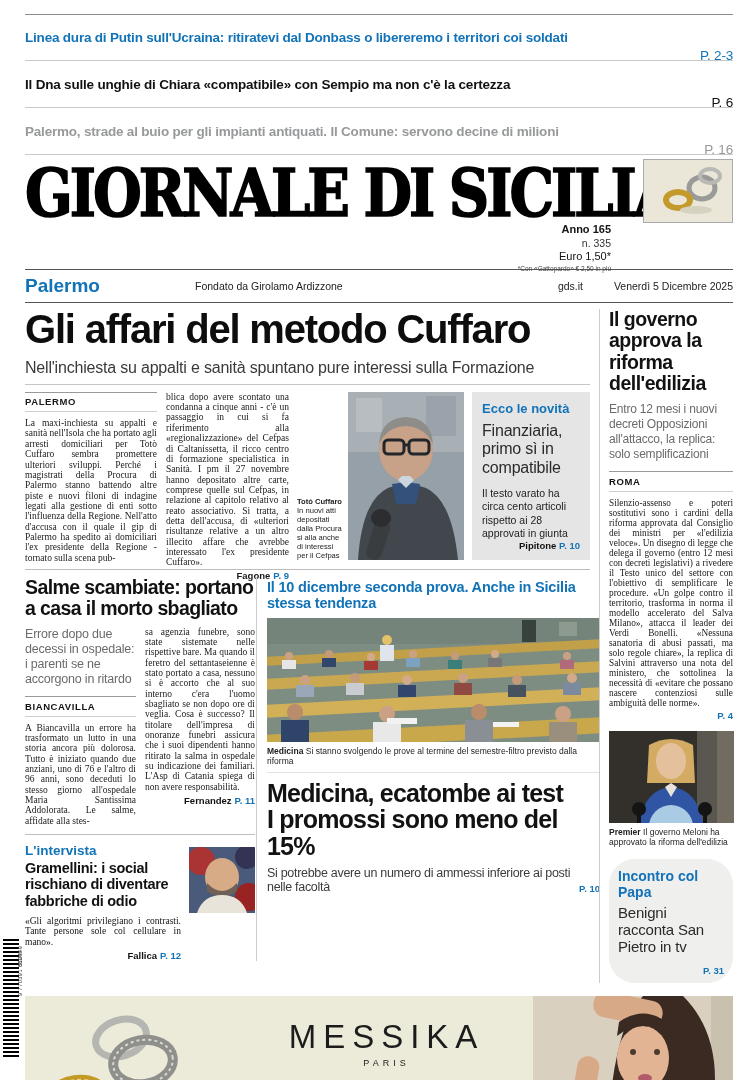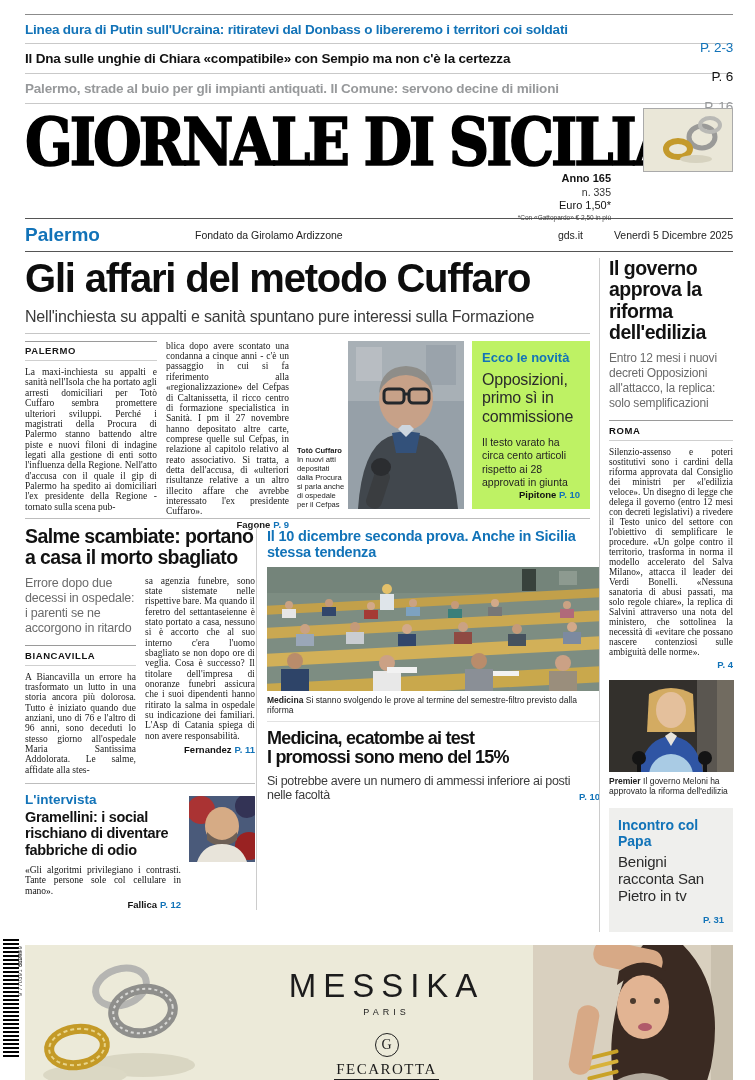--- a/index.html
+++ b/index.html
@@ -4,21 +4,21 @@
 <style>
   * { margin:0; padding:0; box-sizing:border-box; }
   html,body { background:#fff; }
   body { width:755px; height:1080px; overflow:hidden; font-family:"Liberation Sans",sans-serif; color:#121212; }
   .page { position:relative; width:755px; height:1080px; background:#fff; }
   .inner { padding:0 22px 0 25px; }
 
   
   .topstrip { margin-top:14px; }
   .toprow { display:flex; justify-content:space-between; align-items:center;
-            height:30px; font-weight:700; font-size:13.5px; letter-spacing:-0.2px; }
+            height:47px; font-weight:700; font-size:13.5px; letter-spacing:-0.2px; }
   .toprow:first-child { border-top:1px solid #8b8b8b; }
   .toprow { border-bottom:1px solid #c9c9c9; }
   .toprow .pg { font-weight:400; white-space:nowrap; margin-left:12px;margin-top:36px; }
   .row-blue, .row-blue .pg { color:#1273b8; }
   .row-black { color:#121212; }
   .row-black .pg { color:#121212; }
   .row-gray, .row-gray .pg { color:#97999b;gap:11px; }
 
   
   .masthead { position:relative; height:112px; margin-top:2px; }
@@ -55,21 +55,21 @@
   .c1 { width:132px; margin-right:9px; }
   .c2 { width:123px; margin-right:8px; display:flex; flex-direction:column; }
   .kicker { font-family:"Liberation Sans",sans-serif; font-size:9.5px; font-weight:700; letter-spacing:0.6px;
     border-top:1px solid #9a9a9a; border-bottom:1px solid #cfcfcf; padding:4px 0; margin-bottom:6px; }
   .byline { font-family:"Liberation Sans",sans-serif; text-align:right; font-size:9.5px; font-weight:700; margin-top:3px; }
   .byline .bpg { color:#1273b8; margin-left:3px; }
   .capcol { width:48px; margin-right:3px; display:flex; align-items:flex-end; }
   .capcol .cap { font-size:7.6px; line-height:9px; color:#222; }
   .capb { font-weight:700; }
   .lead-photo { width:116px; height:168px; background:#99a3ab; margin-right:8px; }
-  .eccobox { flex:1; background:#bef264; padding:9px 10px; display:flex; flex-direction:column; }
+  .eccobox { flex:1; background:#e5e5e5; padding:9px 10px; display:flex; flex-direction:column; }
   .ecco-k { color:#1273b8; font-weight:700; font-size:13px; margin-bottom:6px; }
   .ecco-h { font-size:16px; line-height:1.15; color:#2b2b2b; letter-spacing:-0.2px; }
   .ecco-t { font-size:10.5px; line-height:1.25; color:#222; margin-top:auto; }
   .ecco-by { text-align:right; font-size:9.5px; font-weight:700; }
   .ecco-by .bpg { color:#1273b8; }
 
   .band { display:flex; margin-top:9px; border-top:1px solid #bdbdbd; padding-top:7px; }
   .bandleft { width:230px; }
   .bandmid { flex:1; border-left:1px solid #ccc; margin-left:1px; padding-left:10px; }
 
@@ -82,34 +82,34 @@
   .intervista { border-top:1px solid #bdbdbd; margin-top:8px; padding-top:8px; display:flex; }
   .int-left { flex:1; padding-right:8px; }
   .int-k { color:#1273b8; font-size:13.5px; font-weight:700; }
   .int-h { font-size:14.5px; font-weight:800; line-height:1.12; letter-spacing:-0.3px; margin-top:2px; }
   .int-t { font-family:"Liberation Serif",serif; font-size:9.5px; line-height:10.5px; text-align:justify; margin-top:7px; }
   .int-photo { width:66px; height:66px; background:#888; align-self:flex-start; margin-top:4px; }
 
   .med-k { color:#1273b8; font-size:14.5px; font-weight:700; letter-spacing:-0.2px; padding:2px 0 7px; }
   .med-photo { width:100%; height:124px; border-bottom:1px solid #ddd; }
   .med-cap { font-size:8.5px; color:#222; padding:4px 0 6px; border-bottom:1px solid #e2e2e2; }
-  .med-h { font-size:18px; font-weight:800; letter-spacing:-0.8px; line-height:1.06; margin-top:7px; }
+  .med-h { font-size:25px; font-weight:800; letter-spacing:-0.8px; line-height:1.06; margin-top:7px; }
   .med-subrow { display:flex; justify-content:space-between; align-items:flex-end; margin-top:7px; }
   .med-sub { font-size:12.5px; color:#3c3c3c; letter-spacing:-0.3px; }
   .med-pg { color:#1273b8; font-size:9.5px; font-weight:700; margin-left:8px; white-space:nowrap; }
 
   
   .sb-h { font-size:19.5px; font-weight:800; letter-spacing:-0.5px; line-height:1.1; }
   .sb-sub { font-size:12px; color:#6b6b6b; line-height:1.25; margin-top:7px; letter-spacing:-0.2px; }
   .sb-kicker { margin-top:9px; }
   .sb-body { font-family:"Liberation Serif",serif; font-size:9.3px; line-height:10px; text-align:justify; color:#1a1a1a; }
   .sb-pg { text-align:right; font-size:9.5px; font-weight:700; color:#1273b8; margin-top:2px; }
   .sb-photo { width:100%; height:92px; background:#2e2a28; margin-top:10px; }
   .sb-cap { font-size:8.5px; line-height:10px; color:#222; margin-top:4px; }
-  .papabox { background:#efefed; margin-top:12px; padding:9px 9px 7px; }
+  .papabox { background:#efefed; margin-top:12px; padding:9px 9px 7px;border-radius:26px; }
   .papa-k { color:#1273b8; font-size:14px; font-weight:700; }
   .papa-h { font-size:15px; color:#2b2b2b; line-height:1.15; margin-top:4px; letter-spacing:-0.2px; }
   .papa-p { text-align:right; color:#1273b8; font-size:9.5px; font-weight:700; margin-top:9px; }
 
   
   .ad { position:relative; margin:13px 22px 0 25px; height:170px; background:#ecead9; overflow:hidden; }
   .ad-flex { display:flex; height:100%; }
   .ad-rings { width:215px; height:100%; }
   .ad-center { flex:1; text-align:center; padding-top:22px; }
   .ad-brand { font-size:33px; letter-spacing:7px; color:#1c1c1c; font-weight:400; }
@@ -191,21 +191,21 @@
           </div>
           <div class="txtcol c2">
             <span>blica dopo avere scontato una condanna a cinque anni - c'è un passaggio in cui si fa riferimento alla «regionalizzazione» del Cefpas di Caltanissetta, il ricco centro di formazione specialistica in Sanità. I pm il 27 novembre hanno depositato altre carte, comprese quelle sul Cefpas, in relazione al capitolo relativo al reato associativo. Si tratta, a detta dell'accusa, di «ulteriori risultanze relative a un altro illecito affare che avrebbe interessato l'ex presidente Cuffaro».</span>
             <div class="byline">
               <span>Fagone</span><span class="bpg">P. 9</span>
             </div>
           </div>
           <div class="capcol">
             <div class="cap">
               <span class="capb">Totò Cuffaro</span>
-              <span>In nuovi atti depositati dalla Procura si parla anche di ospedale per il Cefpas</span>
+              <span>In nuovi atti depositati dalla Procura si alla anche di interessi per il Cefpas</span>
             </div>
           </div>
           <div class="lead-photo">
             <svg width="116" height="168" viewBox="0 0 116 168">
               <rect width="116" height="168" fill="#96a0a8"></rect>
               <rect x="0" y="0" width="116" height="60" fill="#a8b0b6"></rect>
               <rect x="8" y="6" width="26" height="34" fill="#b8bdc2"></rect>
               <rect x="78" y="4" width="30" height="40" fill="#9aa3ab"></rect>
               <ellipse cx="58" cy="58" rx="27" ry="31" fill="#c7a188"></ellipse>
               <path d="M31 52 Q33 26 58 25 Q83 26 85 52 L80 44 Q70 34 58 34 Q44 34 35 45 Z" fill="#8e8d89"></path>
@@ -214,21 +214,21 @@
               <line x1="56" y1="53" x2="61" y2="53" stroke="#23272b" stroke-width="3"></line>
               <path d="M10 168 Q14 108 40 96 L58 90 L78 96 Q104 108 110 168 Z" fill="#41474d"></path>
               <path d="M44 92 L58 90 L72 92 L68 112 L48 112 Z" fill="#33517a"></path>
               <path d="M50 88 L58 96 L66 88 L62 84 L54 84 Z" fill="#cdd6df"></path>
               <rect x="22" y="128" width="16" height="40" rx="7" transform="rotate(18 30 148)" fill="#3a3d40"></rect>
               <ellipse cx="33" cy="126" rx="10" ry="9" fill="#2b2d30"></ellipse>
             </svg>
           </div>
           <div class="eccobox">
             <div class="ecco-k">Ecco le novità</div>
-            <div class="ecco-h">Opposizioni, primo sì in commissione</div>
+            <div class="ecco-h">Finanziaria, primo sì in compatibile</div>
             <div class="ecco-t">Il testo varato ha circa cento articoli rispetto ai 28 approvati in giunta</div>
             <div class="ecco-by">
               <span>Pipitone</span> <span class="bpg">P. 10</span>
             </div>
           </div>
         </div>
 
         <div class="band">
           <div class="bandleft">
             <h2 class="salme-h">Salme scambiate: portano a casa il morto sbagliato</h2>

